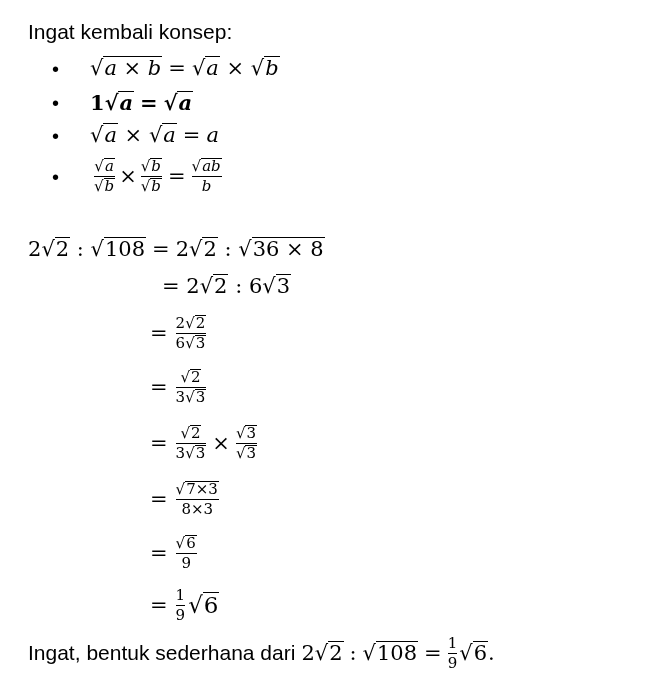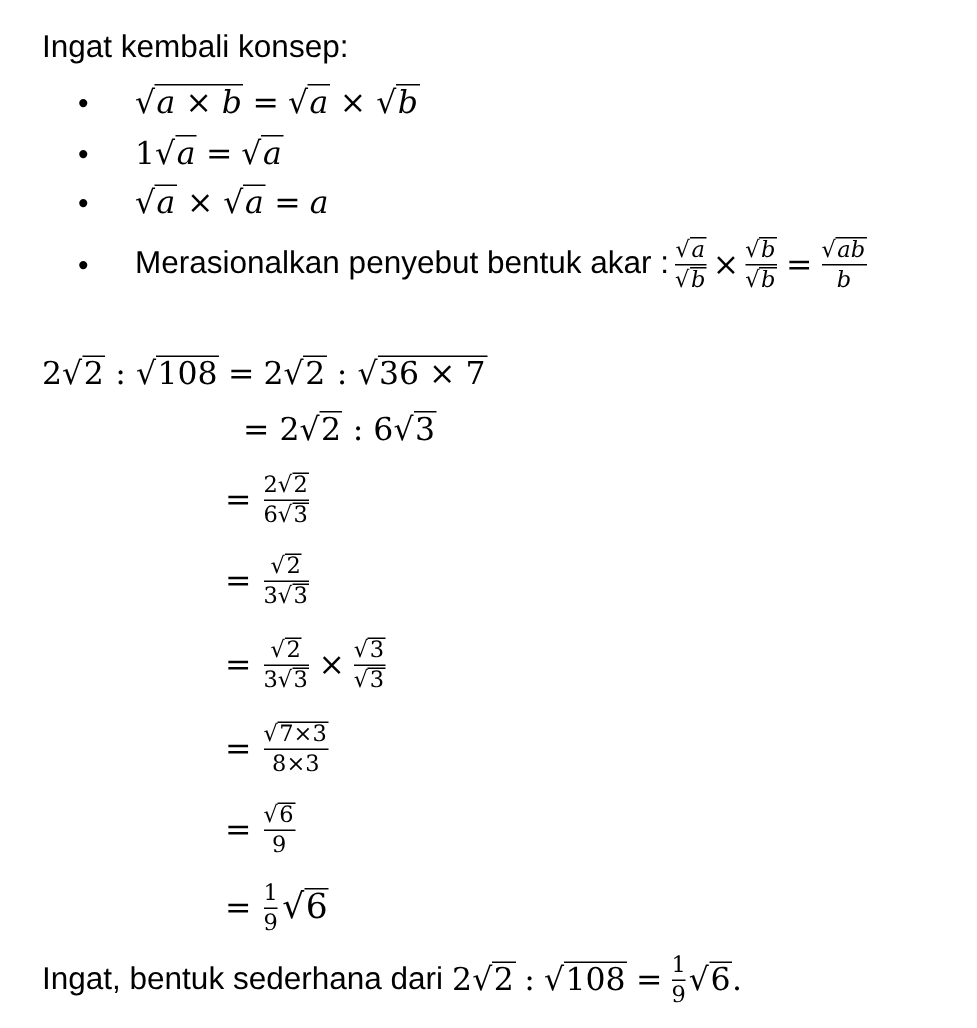--- a/index.html
+++ b/index.html
@@ -25,34 +25,33 @@
 <div class="abs txt" style="left:28px; top:20px;">Ingat kembali konsep:</div>
 
 <div class="abs bullet" style="left:52px; top:58px;">•</div>
 <div class="abs m" style="left:90px; top:56px;">
   <span class="rad"><span class="sym">√</span><span class="rc mi">a × b</span></span><span class="eq">=</span><span class="rad"><span class="sym">√</span><span class="rc mi">a</span></span>
   <span>×</span>
   <span class="rad"><span class="sym">√</span><span class="rc mi">b</span></span>
 </div>
 
 <div class="abs bullet" style="left:52px; top:92px;">•</div>
-<div class="abs m" style="left:90px; top:90px;">
+<div class="abs m" style="left:90px; top:90px;font-weight:bold;">
   <span>1</span><span class="rad"><span class="sym">√</span><span class="rc mi">a</span></span><span class="eq">=</span><span class="rad"><span class="sym">√</span><span class="rc mi">a</span></span>
 </div>
 
 <div class="abs bullet" style="left:52px; top:125px;">•</div>
 <div class="abs m" style="left:90px; top:123px;">
   <span class="rad"><span class="sym">√</span><span class="rc mi">a</span></span>
   <span>×</span>
   <span class="rad"><span class="sym">√</span><span class="rc mi">a</span></span><span class="eq">=</span><span class="mi">a</span>
 </div>
 
 <div class="abs bullet" style="left:52px; top:166px;">•</div>
 <div class="abs" style="left:90px; top:152px; display:flex; align-items:center; height:48px;">
-  <span class="txt">Merasionalkan penyebut bentuk akar :</span>
   <span class="m" style="margin-left:4px; display:inline-flex; align-items:center;">
     <span class="frac">
       <span class="num"><span class="rad"><span class="sym">√</span><span class="rc mi">a</span></span></span>
       <span class="bar"></span>
       <span class="den"><span class="rad"><span class="sym">√</span><span class="rc mi">b</span></span></span>
     </span>
     <span style="margin:0 4px;">×</span>
     <span class="frac">
       <span class="num"><span class="rad"><span class="sym">√</span><span class="rc mi">b</span></span></span>
       <span class="bar"></span>
@@ -65,21 +64,21 @@
       <span class="den mi">b</span>
     </span>
   </span>
 </div>
 
 <div class="abs m" style="left:28px; top:237px;">
   <span>2</span><span class="rad"><span class="sym">√</span><span class="rc">2</span></span>
   <span>:</span>
   <span class="rad"><span class="sym">√</span><span class="rc">108</span></span><span class="eq">=</span><span>2</span><span class="rad"><span class="sym">√</span><span class="rc">2</span></span>
   <span>:</span>
-  <span class="rad"><span class="sym">√</span><span class="rc">36 × 7</span></span>
+  <span class="rad"><span class="sym">√</span><span class="rc">36 × 8</span></span>
 </div>
 
 <div class="abs m" style="left:150px; top:274px;margin-left:12px;">
   <span>=</span>
   <span>2</span><span class="rad"><span class="sym">√</span><span class="rc">2</span></span>
   <span>:</span>
   <span>6</span><span class="rad"><span class="sym">√</span><span class="rc">3</span></span>
 </div>
 
 <div class="abs m" style="left:150px; top:308px; display:flex; align-items:center; height:50px;">

